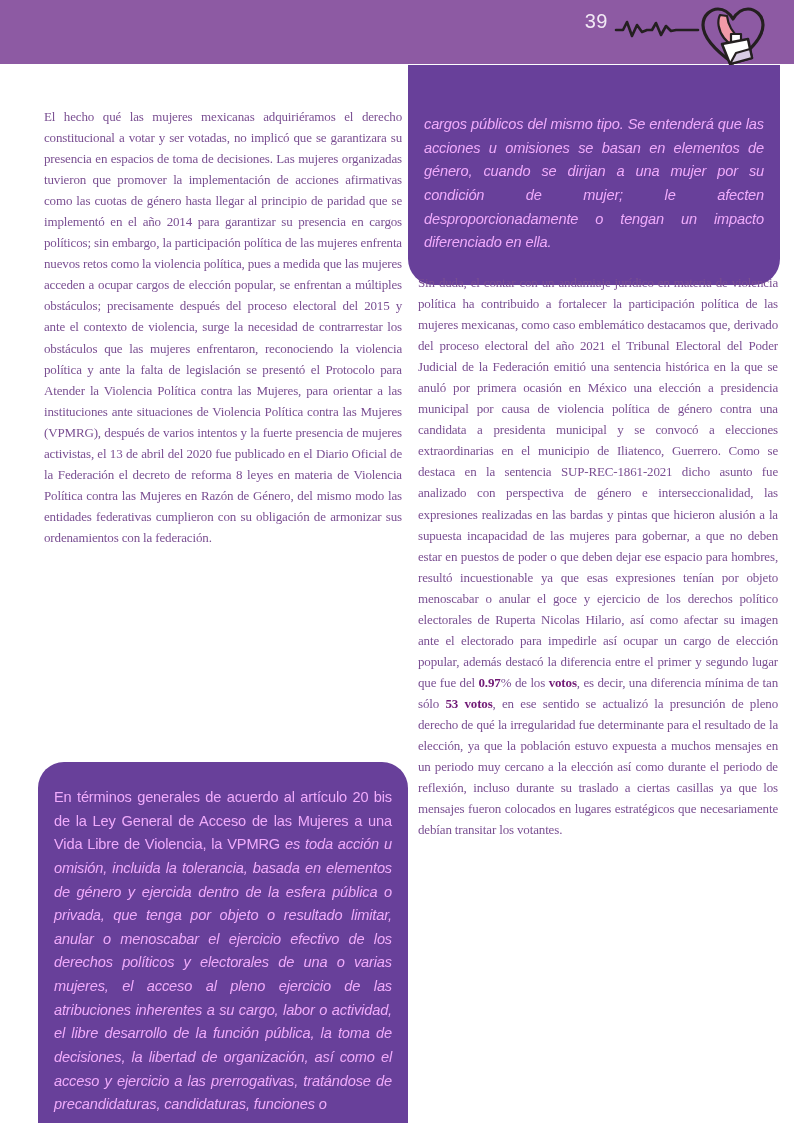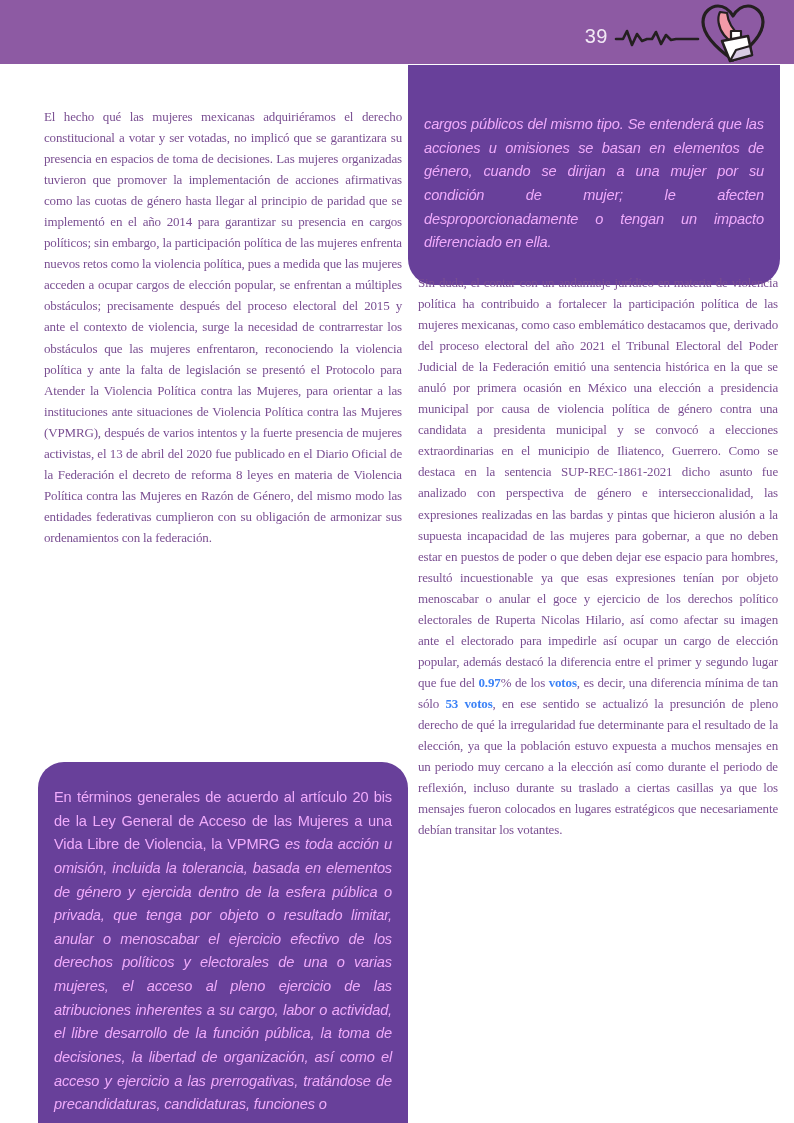--- a/index.html
+++ b/index.html
@@ -22,41 +22,41 @@
     width: 794px;
     height: 64px;
     background: #8d5aa3;
   }
   .header-right {
     position: absolute;
     right: 28px;
     top: 10px;
     height: 52px;
     display: flex;
-    align-items: center;
+    align-items: flex-start;
     gap: 6px;
   }
   .page-number {
     color: #f2e9f5;
     font-size: 20px;
     letter-spacing: 0.5px;
     font-family: "Liberation Sans", sans-serif;
   }
   .ecg-icon { display: block; }
   .heart-logo { display: block; margin-left: -6px; margin-top: -4px; }
 
   .body-text {
     color: #7a4f92;
     font-size: 13px;
     line-height: 1.62;
     text-align: justify;
     letter-spacing: -0.15px;
     font-family: Liberation Serif, serif;
   }
-  .body-text b { font-weight: bold; color: #3b82f6; }
+  .body-text b { font-weight: bold; color: #701a75; }
 
   
   .callout {
     background: #68409a;
     color: #f0abfc;
     font-size: 14.6px;
     line-height: 1.62;
     text-align: justify;
     letter-spacing: -0.15px;
     font-family: "Liberation Sans", sans-serif;

